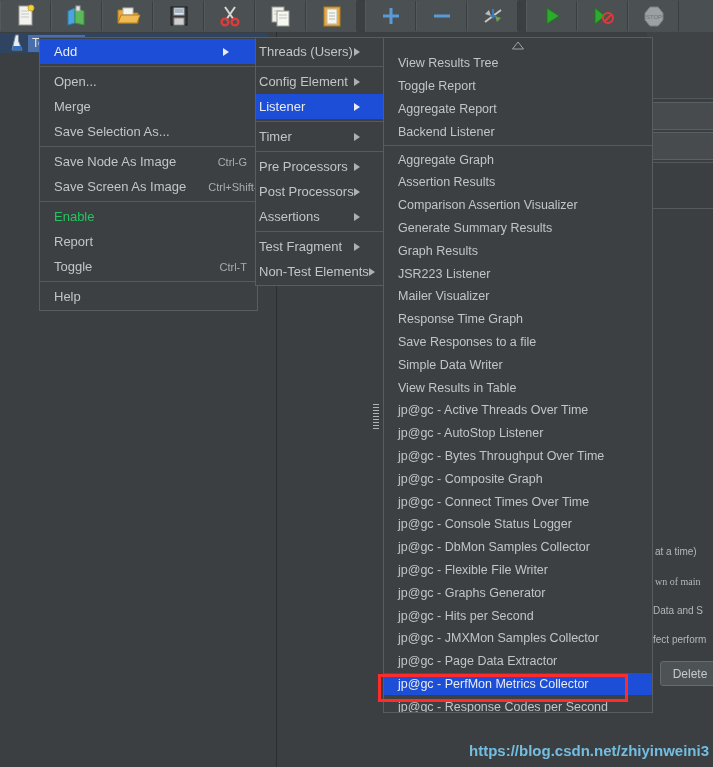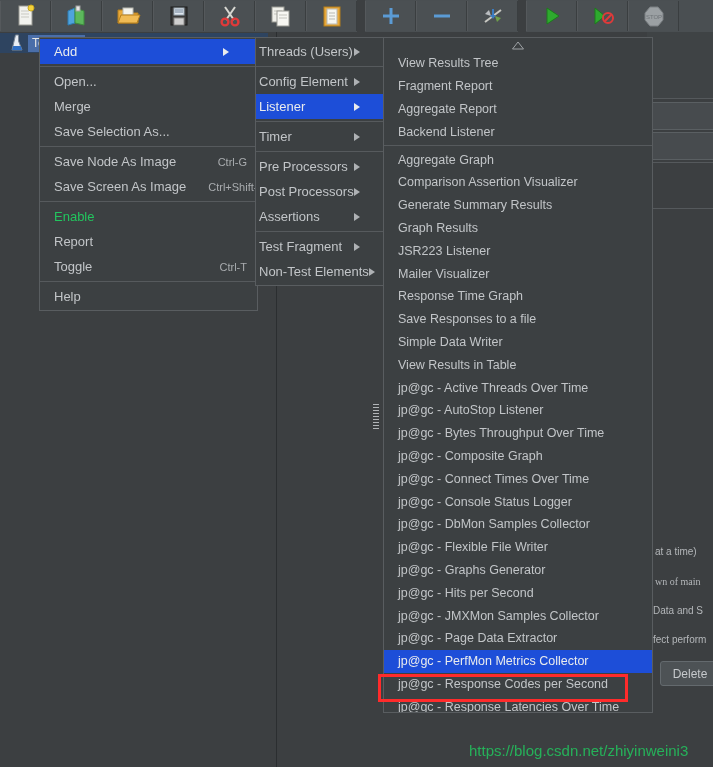--- a/index.html
+++ b/index.html
@@ -141,22 +141,23 @@
   #red-box{
     position:absolute;left:378px;top:674px;width:250px;height:28px;
     border:3px solid #ff2b2b;
     box-sizing:border-box;
     pointer-events:none;
   }
 
   
   #watermark{
     position:absolute;left:469px;top:742px;
-    font-size:15px;color:#22c55e;opacity:.85;
+    font-size:15px;color:#7dd3fc;opacity:.85;
     white-space:nowrap;
+    font-weight:bold;
   }
 </style>
 </head>
 <body>
 
 <div id="toolbar">
   <div class="tb-group">
     <div class="tb-btn">
       <svg class="tb-icon" viewBox="0 0 26 24">
         <rect x="6" y="2" width="13" height="19" fill="#f2f2ee" stroke="#9a9a94"></rect>
@@ -382,31 +383,34 @@
 <div class="menu" id="menu-listener">
   <div id="scroll-up">
     <svg width="14" height="9" viewBox="0 0 14 9">
       <path d="M7 1 L12.5 8 L1.5 8 Z" fill="none" stroke="#9fa3a6" stroke-width="1"></path>
     </svg>
   </div>
 <div class="mi">
       <span>View Results Tree</span>
     </div>
     <div class="mi">
-      <span>Fragment Report</span>
+      <span>Toggle Report</span>
     </div>
     <div class="mi">
       <span>Aggregate Report</span>
     </div>
     <div class="mi">
       <span>Backend Listener</span>
     </div>
     <div class="msep"></div>
     <div class="mi">
       <span>Aggregate Graph</span>
+    </div>
+    <div class="mi">
+      <span>Assertion Results</span>
     </div>
     <div class="mi">
       <span>Comparison Assertion Visualizer</span>
     </div>
     <div class="mi">
       <span>Generate Summary Results</span>
     </div>
     <div class="mi">
       <span>Graph Results</span>
     </div>

